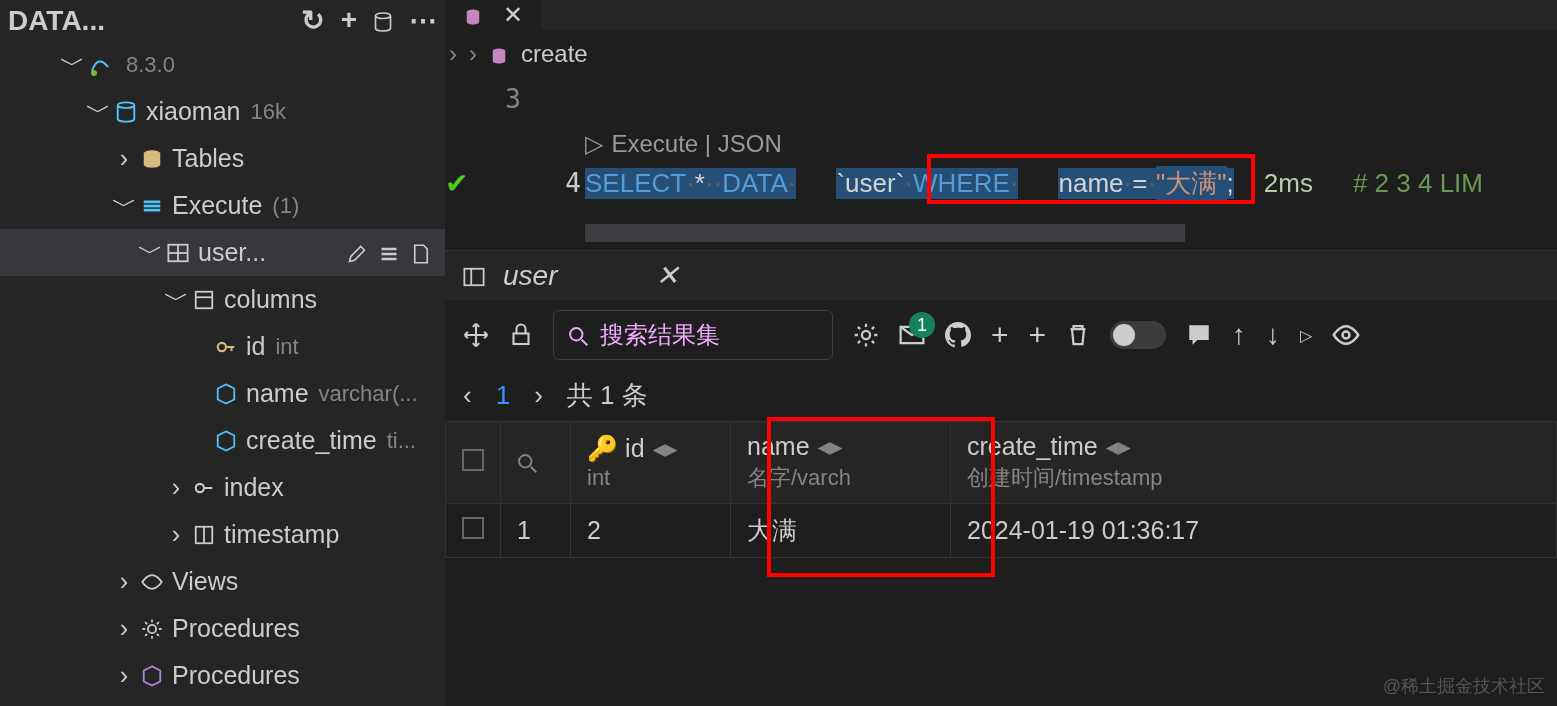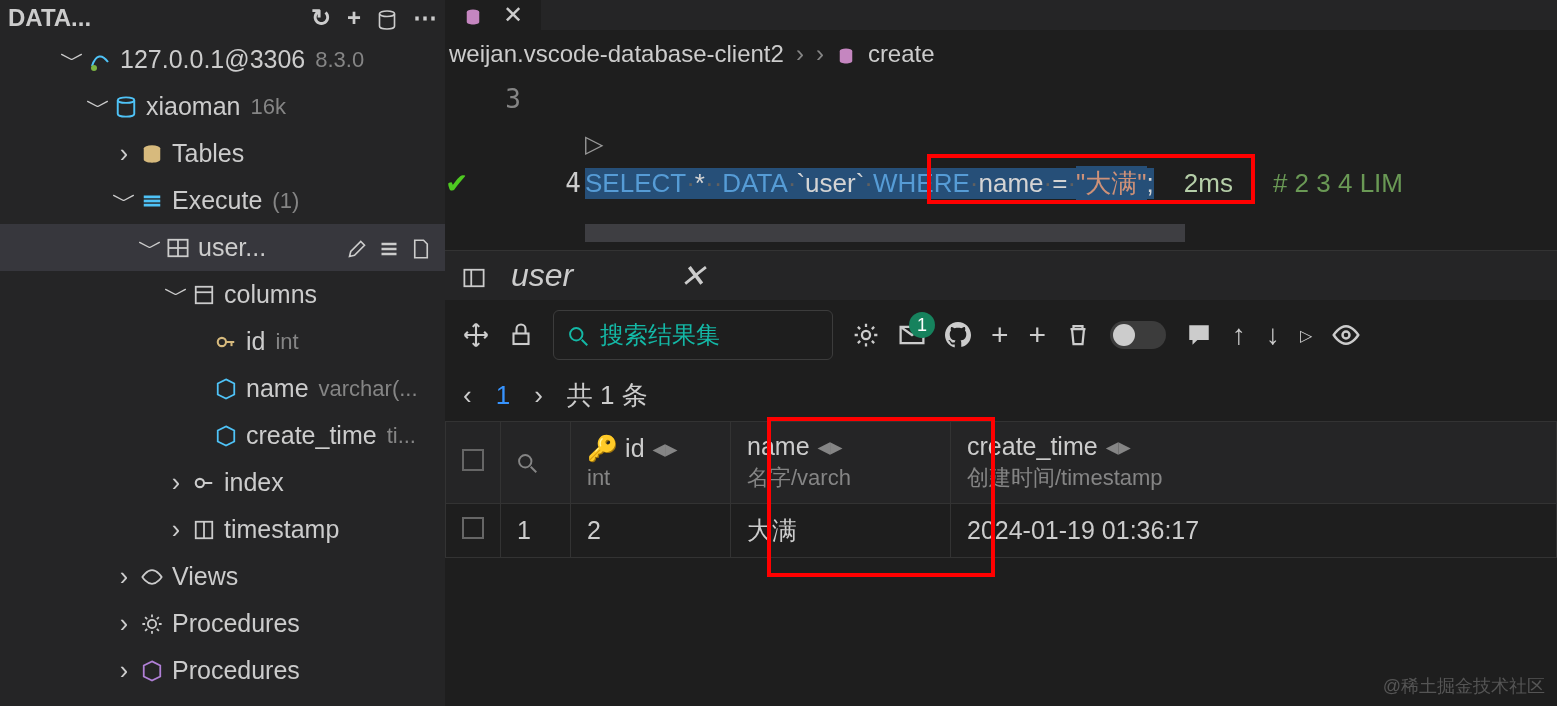--- a/index.html
+++ b/index.html
@@ -1,18 +1,18 @@
 <!DOCTYPE html>
 <html><head>
 <meta charset="utf-8">
 <style>
 * { box-sizing: border-box; margin: 0; padding: 0; font-family: -apple-system, BlinkMacSystemFont, "Segoe UI", Arial, sans-serif; }
 body { background: #1e1e1e; color: #cccccc; width: 1557px; height: 706px; overflow: hidden; display: flex; }
 .sidebar { width: 445px; background: #252526; display: flex; flex-direction: column; overflow: hidden; }
-.sidebar-header { display: flex; align-items: center; justify-content: space-between; padding: 4px 8px; color: #cccccc; font-size: 24px; font-weight: 600; }
+.sidebar-header { display: flex; align-items: center; justify-content: space-between; padding: 4px 8px; color: #cccccc; font-size: 28px; font-weight: 600; }
 .sidebar-header-icons { display: flex; gap: 16px; color: #cccccc; }
 .tree { font-size: 25px; }
 .tree-item { display: flex; align-items: center; height: 47px; padding-left: var(--indent, 0px); cursor: pointer; }
 .tree-item.selected { background: #37373d; }
 .tree-item .chev { width: 24px; text-align: center; color: #cccccc; }
 .tree-item .icon { width: 32px; display: inline-flex; justify-content: center; }
 .tree-item .label { margin-left: 4px; }
 .tree-item .meta { margin-left: 10px; color: #858585; font-size: 22px; }
 .tree-item .actions { margin-left: auto; display: flex; gap: 12px; padding-right: 14px; color: #cccccc; }
 .main { flex: 1; display: flex; flex-direction: column; background: #1e1e1e; overflow: hidden; }
@@ -26,30 +26,30 @@
 .line { display: flex; align-items: center; height: 42px; font-family: Consolas, 'Courier New', monospace; font-size: 26px; }
 .gutter-num { position: absolute; left: 36px; width: 40px; text-align: right; color: #858585; font-family: Consolas, monospace; font-size: 26px; }
 .code-lens { display: flex; align-items: center; gap: 8px; color: #999999; font-size: 24px; padding-left: 80px; margin-top: 10px; }
 .code-line-wrapper { display: flex; align-items: center; position: relative; }
 .green-check { color: #4ec921; position: absolute; left: -60px; font-size: 28px; }
 .sql-token { white-space: pre; }
 .sql-selected { background: #264f78; }
 .kw { color: #569cd6; }
 .op { color: #d4d4d4; }
 .str { color: #ce9178; }
-.id { color: #d4d4d4; }
+.id { color: #d4d4d4; margin-left: 40px; }
 .dot { color: #606060; }
 .time-badge { color: #b5cea8; margin-left: 30px; }
 .comment { color: #6a9955; margin-left: 40px; }
 .red-box { border: 4px solid #ff0000; position: absolute; pointer-events: none; }
 .minimap { height: 18px; background: #3e3e42; margin: 20px 0 0 80px; width: 600px; }
 .result-tabbar { display: flex; align-items: center; background: #252526; height: 50px; margin-top: 8px; border-top: 1px solid #333; }
-.result-tab { display: flex; align-items: center; gap: 26px; padding: 0 18px; height: 50px; font-size: 32px; font-style: italic; color: #cccccc; text-align: center; }
+.result-tab { display: flex; align-items: center; gap: 18px; padding: 0 18px; height: 50px; font-size: 28px; font-style: italic; color: #cccccc; text-align: center; }
 .toolbar { display: flex; align-items: center; gap: 20px; padding: 10px 18px; }
-.toolbar .search-box { flex: 0 0 280px; display: flex; align-items: center; gap: 10px; border: 1px solid #3c3c3c; border-radius: 6px; padding: 8px 14px; color: #14b8a6; font-size: 24px; }
+.toolbar .search-box { flex: 0 0 280px; display: flex; align-items: center; gap: 10px; border: 1px solid #3c3c3c; border-radius: 6px; padding: 8px 14px; color: #f0abfc; font-size: 24px; }
 .toolbar .tb-icon { color: #cccccc; cursor: pointer; position: relative; }
 .toolbar .badge { position: absolute; top: -10px; right: -10px; background: #16825d; color: white; border-radius: 50%; width: 26px; height: 26px; font-size: 18px; display: flex; align-items: center; justify-content: center; }
 .pager { display: flex; align-items: center; gap: 24px; padding: 8px 18px; font-size: 26px; }
 .pager .pg { color: #3794ff; }
 .table { border-collapse: collapse; width: 100%; }
 .table th, .table td { border: 1px solid #333; padding: 10px 16px; text-align: left; font-size: 25px; }
 .table th { background: #252526; font-weight: normal; }
 .table th .sub { display: block; color: #858585; font-size: 22px; margin-top: 2px; }
 .table .chk { width: 54px; text-align: center; }
 .table .chk-box { width: 22px; height: 22px; border: 2px solid #666; display: inline-block; }
@@ -83,21 +83,20 @@
 
   <div class="tree">
     <div class="tree-item" style="--indent:60px">
       <span class="chev">﹀</span>
       <span class="icon">
           <svg width="24" height="24" viewBox="0 0 24 24">
             <path d="M4 18c4-12 10-12 16-4" fill="none" stroke="#4fc3f7" stroke-width="2"></path>
             <circle cx="6" cy="20" r="3" fill="#7cb342"></circle>
           </svg>
         </span>
-      <span class="label">127.0.0.1@3306</span>
       <span class="meta">8.3.0</span>
     </div>
     <div class="tree-item" style="--indent:86px">
       <span class="chev">﹀</span>
       <span class="icon">
           <svg width="22" height="22" viewBox="0 0 16 16">
             <ellipse cx="8" cy="3" rx="6" ry="2" fill="none" stroke="#4fc3f7" stroke-width="1.4"></ellipse>
             <path d="M2 3v10c0 1.1 2.7 2 6 2s6-.9 6-2V3" fill="none" stroke="#4fc3f7" stroke-width="1.4"></path>
           </svg>
         </span>
@@ -245,36 +244,36 @@
     <div class="tab">
       <span class="db-icon"><svg width="20" height="20" viewBox="0 0 16 16">
             <ellipse cx="8" cy="4" rx="5" ry="2" fill="#c586c0"></ellipse>
             <path d="M3 4v8c0 1.1 2.2 2 5 2s5-.9 5-2V4" fill="#c586c0"></path>
           </svg></span>
       <span class="close">✕</span>
     </div>
   </div>
 
   <div class="breadcrumb">
-    <span>weijan.vscode-database-client2</span>
     <span class="sep">›</span>
     <span class="sep">›</span>
     <span class="db-icon" style="color:#c586c0"><svg width="20" height="20" viewBox="0 0 16 16">
           <ellipse cx="8" cy="4" rx="5" ry="2" fill="#c586c0"></ellipse>
           <path d="M3 4v8c0 1.1 2.2 2 5 2s5-.9 5-2V4" fill="#c586c0"></path>
         </svg></span>
     <span>create</span>
   </div>
 
   <div class="editor" style="position:relative">
     <div class="line">
       <span class="gutter-num">3</span>
     </div>
     <div class="code-lens">
       <span>▷</span>
+      <span>Execute | JSON</span>
     </div>
     <div class="line code-line-wrapper" style="margin-top:4px; padding-left:80px; position:relative">
       <span class="green-check">✔</span>
       <span class="gutter-num" style="color:#cccccc">4</span>
       <span class="sql-token sql-selected kw">SELECT</span>
         <span class="sql-token sql-selected dot">·</span>
         <span class="sql-token sql-selected op">*</span>
         <span class="sql-token sql-selected dot">·</span>
         <span class="sql-token sql-selected dot">·</span>
         <span class="sql-token sql-selected kw">DATA</span>

